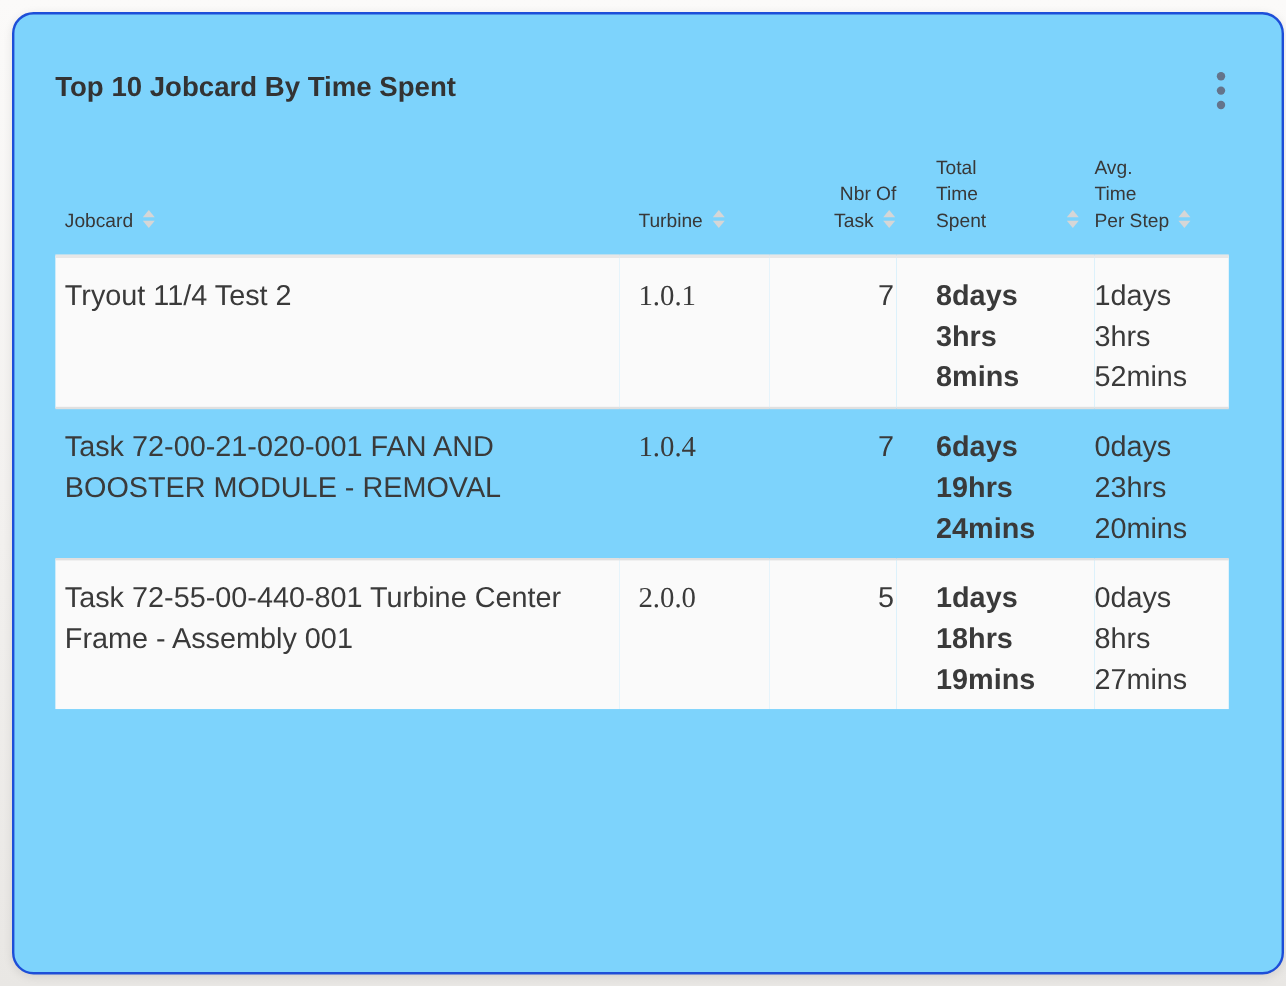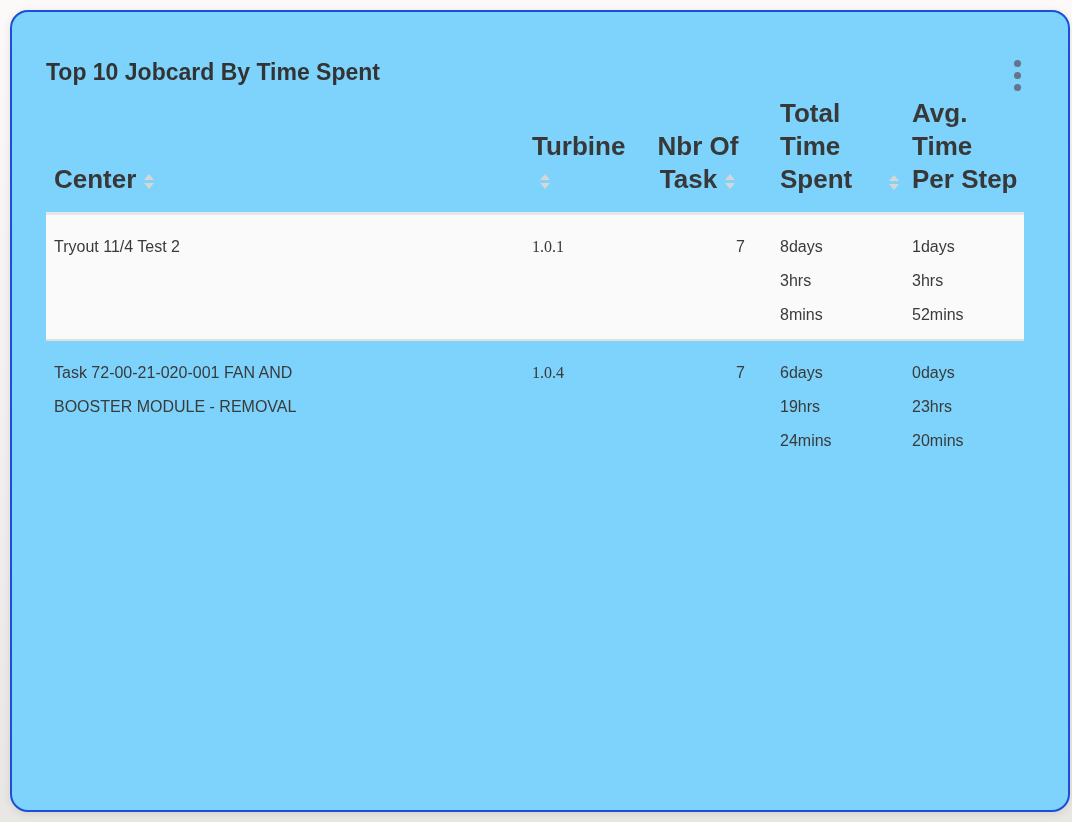--- a/index.html
+++ b/index.html
@@ -47,42 +47,42 @@
   table {
     border-collapse: collapse;
     table-layout: fixed;
     width: 1011px;
     color: #3a3a3a;
   }
   col.c1 { width: 470px; } col.c2 { width: 125px; } col.c3 { width: 106px; }
   col.c4 { width: 165px; } col.c5 { width: 145px; }
 
   th {
-    font-size: 26px; font-weight: bold; color: #383838;
+    font-size: 16px; font-weight: normal; color: #383838;
     text-align: left; vertical-align: bottom;
-    height: 120px; line-height: 33px;
+    height: 120px; line-height: 22px;
     padding: 0 0 16px 8px;
     white-space: pre-line;
     border-bottom: 3px solid #e7e7e7;
     cursor: pointer;
   }
   th.h-version { padding-left: 16px; }
-  th.h-nbr { text-align: center; padding-right: 0; }
+  th.h-nbr { text-align: right; padding-right: 0; }
   th.h-total { padding-left: 33px; position: relative; }
   th.h-avg { padding-left: 0; }
 
   td {
-    font-size: 16px; vertical-align: top;
+    font-size: 24px; vertical-align: top;
     line-height: 34px;
     padding: 15px 0 7px 8px;
   }
   td.cell-jobcard { white-space: pre-line; }
   td.cell-version { padding-left: 16px; font-family: Liberation Serif, serif; }
   td.cell-nbr { text-align: right; padding-right: 2px; }
-  td.cell-total { white-space: pre-line; padding-left: 33px; }
+  td.cell-total { white-space: pre-line; padding-left: 33px; font-weight: bold; }
   td.cell-avg { white-space: pre-line; padding-left: 0; }
 
   tbody tr:nth-child(odd) { background: #fafafa; }
   tbody tr + tr td { border-top: 2px solid #e0e0e0; margin-top: 40px; }
 
   .sort-icon {
     display: inline-block;
     width: 11px;
     margin-left: 8px;
     vertical-align: -1px;
@@ -119,21 +119,21 @@
       <table>
         <colgroup>
           <col class="c1">
             <col class="c2">
             <col class="c3">
             <col class="c4">
             <col class="c5">
         </colgroup>
         <thead>
           <tr>
-            <th class="h-jobcard"><span>Center</span><span class="sort-icon"></span></th>
+            <th class="h-jobcard"><span>Jobcard</span><span class="sort-icon"></span></th>
             <th class="h-version"><span>Turbine</span><span class="sort-icon"></span></th>
             <th class="h-nbr"><span>Nbr Of
 Task</span><span class="sort-icon"></span></th>
             <th class="h-total"><span>Total
 Time
 Spent</span><span class="sort-icon"></span></th>
             <th class="h-avg"><span>Avg.
 Time
 Per Step</span><span class="sort-icon"></span></th>
           </tr>
@@ -155,18 +155,30 @@
 BOOSTER MODULE - REMOVAL</td>
             <td class="cell-version">1.0.4</td>
             <td class="cell-nbr">7</td>
             <td class="cell-total">6days
 19hrs
 24mins</td>
             <td class="cell-avg">0days
 23hrs
 20mins</td>
           </tr>
+          <tr>
+            <td class="cell-jobcard">Task 72-55-00-440-801 Turbine Center
+Frame - Assembly 001</td>
+            <td class="cell-version">2.0.0</td>
+            <td class="cell-nbr">5</td>
+            <td class="cell-total">1days
+18hrs
+19mins</td>
+            <td class="cell-avg">0days
+8hrs
+27mins</td>
+          </tr>
         </tbody>
       </table>
     </div>
 
   </div>
 </div>
 
 </body></html>

